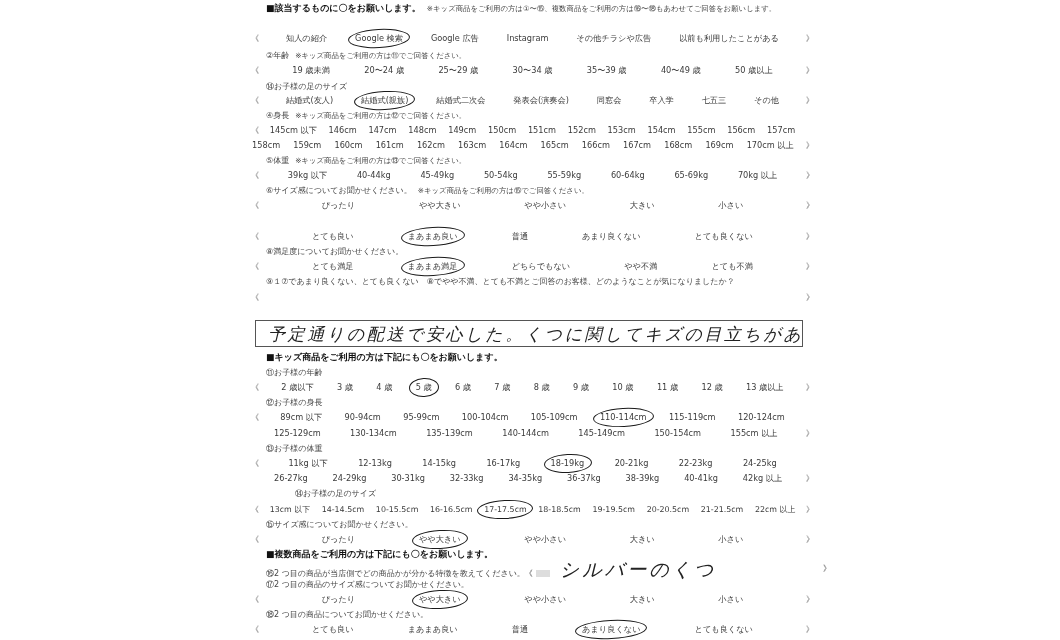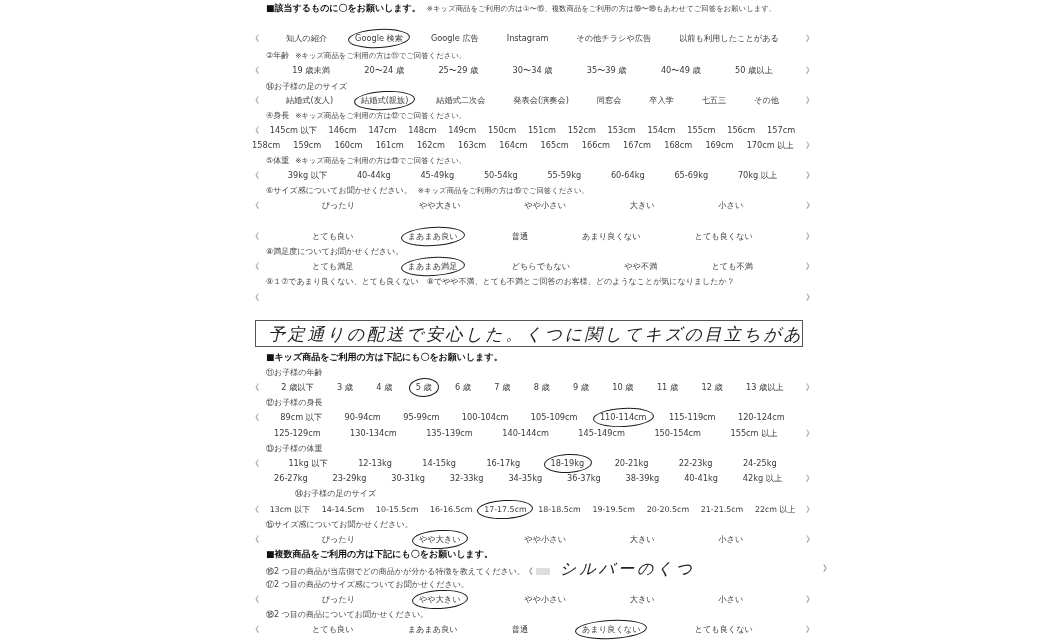--- a/index.html
+++ b/index.html
@@ -34,21 +34,21 @@
     transform: rotate(-3deg);
   }
   .comment-box {
     position: absolute; left: 5px; top: 320px; width: 548px; height: 27px;
     border: 1px solid #555;
     font-family: "DejaVu Serif", serif; font-size: 17px; color: #222;
     letter-spacing: 2.6px; line-height: 27px; padding-left: 12px; box-sizing: border-box;
     font-style: italic; white-space: nowrap; overflow: hidden;
   }
   .handwritten {
-    font-family: "DejaVu Serif", serif; font-style: italic; font-size: 16px; color: #222;
+    font-family: "DejaVu Serif", serif; font-style: italic; font-size: 19px; color: #222;
     letter-spacing: 3px; margin-left: 10px;
   }
   .smudge { display: inline-block; width: 14px; height: 7px; background: #ddd; vertical-align: middle; margin-left: 3px; }
 </style>
 </head>
 <body>
 
 <div class="sheet">
 
   <div class="line hdr" style="top:2px;">
@@ -235,21 +235,21 @@
       <span class="opt">14-15kg</span>
       <span class="opt">16-17kg</span>
       <span class="opt circled">18-19kg</span>
       <span class="opt">20-21kg</span>
       <span class="opt">22-23kg</span>
       <span class="opt">24-25kg</span>
       <span style="width: 10px;"></span>
     </div>
   <div class="opts" style="top:472px; left:22px; width:543px;">
       <span class="opt">26-27kg</span>
-      <span class="opt">23-29kg</span>
+      <span class="opt">24-29kg</span>
       <span class="opt">30-31kg</span>
       <span class="opt">32-33kg</span>
       <span class="opt">34-35kg</span>
       <span class="opt">36-37kg</span>
       <span class="opt">38-39kg</span>
       <span class="opt">40-41kg</span>
       <span class="opt">42kg 以上</span>
       <span class="br">》</span>
     </div>
 

